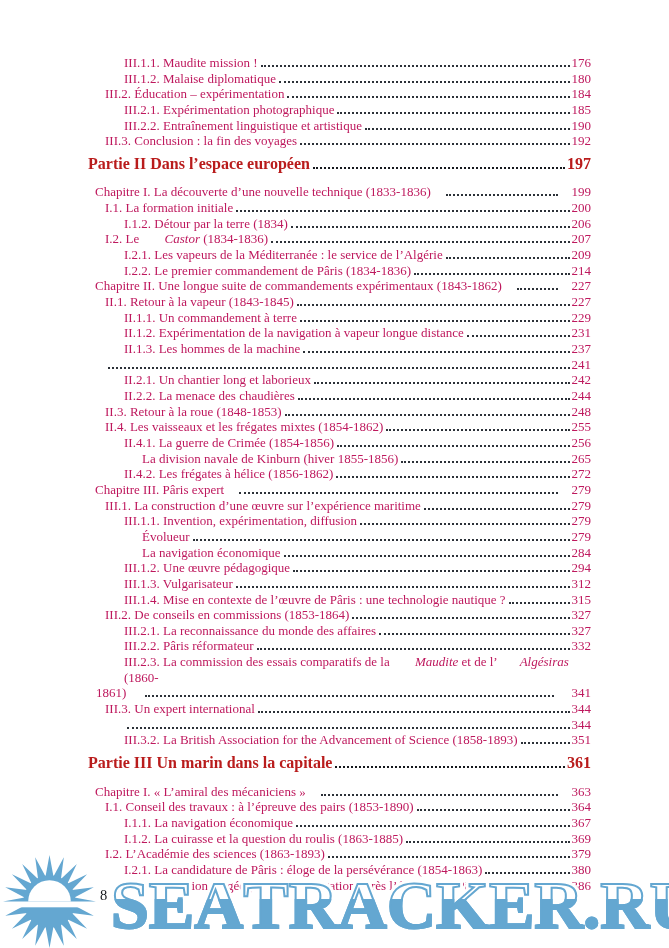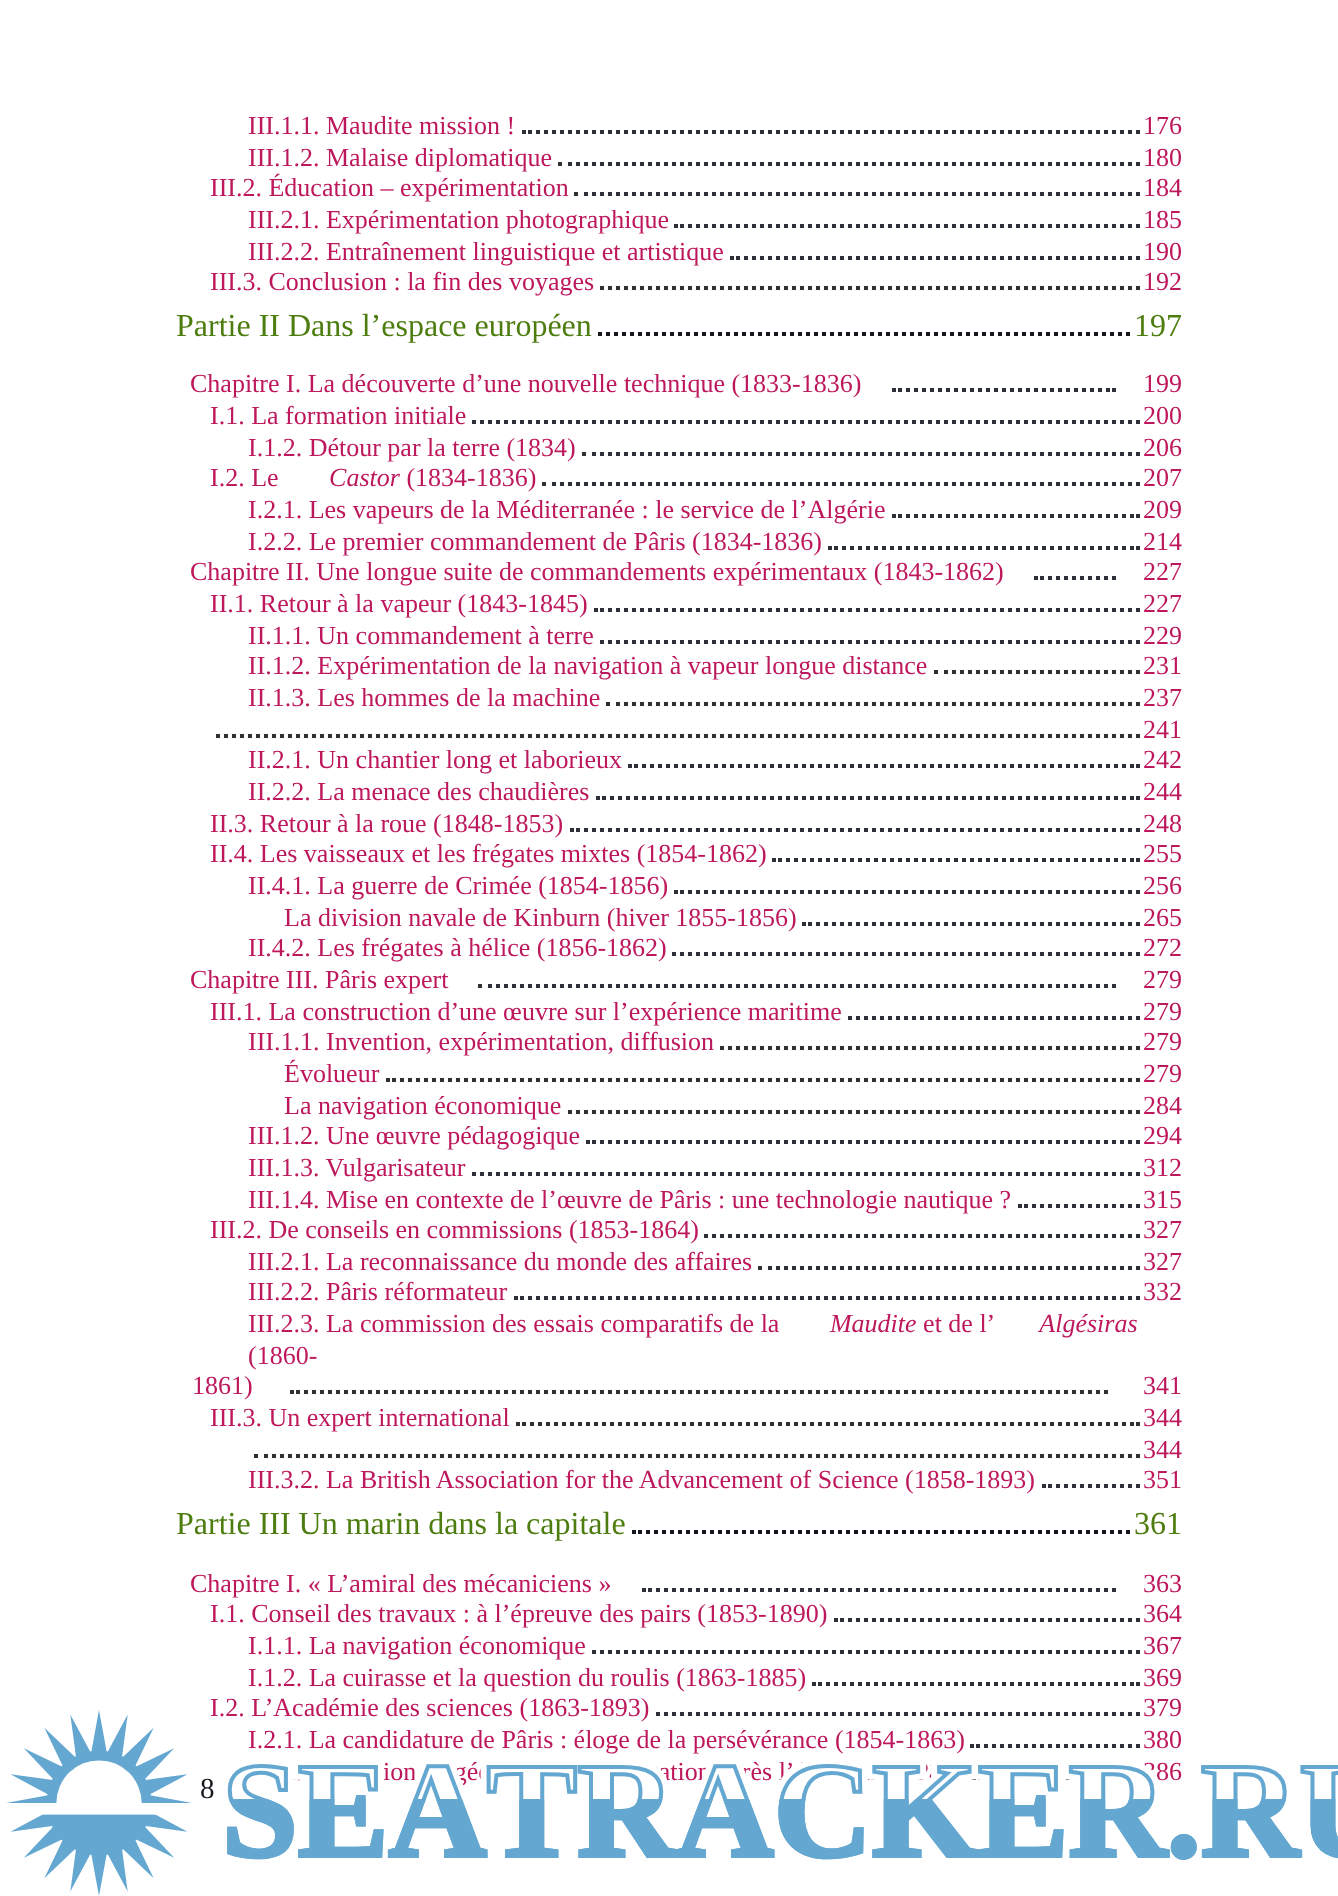--- a/index.html
+++ b/index.html
@@ -10,21 +10,21 @@
   .toc { position:absolute; left:88px; top:55px; width:503px; z-index:1; }
   .row { display:flex; align-items:baseline; font-size:13px; line-height:15.65px; color:#be185d; }
   .row .txt { white-space:nowrap; }
   .row.wrapline .txt { white-space:normal; }
   .lvl-0 { padding-left:0; }
   .lvl-1 { padding-left:7px;gap:12px; }
   .lvl-2 { padding-left:17px; }
   .lvl-3 { padding-left:36px; }
   .lvl-4 { padding-left:54px; }
   .lvl-c { padding-left:8px;gap:16px; }
-  .row.partie { font-weight:normal; font-size:16px; line-height:19.5px; margin:5px 0 11px 0; color:#4d7c0f; }
+  .row.partie { font-weight:bold; font-size:16px; line-height:19.5px; margin:5px 0 11px 0; color:#b91c1c; }
   .leader { flex:1 1 auto; min-width:8px; border-bottom:2px dotted #2c3138; margin:0 2px 3px 3px; }
   .partie .leader { border-bottom:2.6px dotted #15181d; margin-bottom:3.4px; }
   .num { flex:0 0 auto; text-align:left; }
   .txt i { font-style:italic;margin-left:22px; }
 
   
   .pagenum { position:absolute; left:100px; top:887px; font-size:14.5px; color:#15181d; z-index:7; }
   .sun-logo { position:absolute; left:1px; top:855px; z-index:6; }
   .watermark { position:absolute; left:111px; top:865px; width:549px; height:80px; z-index:5; }
   .wm-layer {

